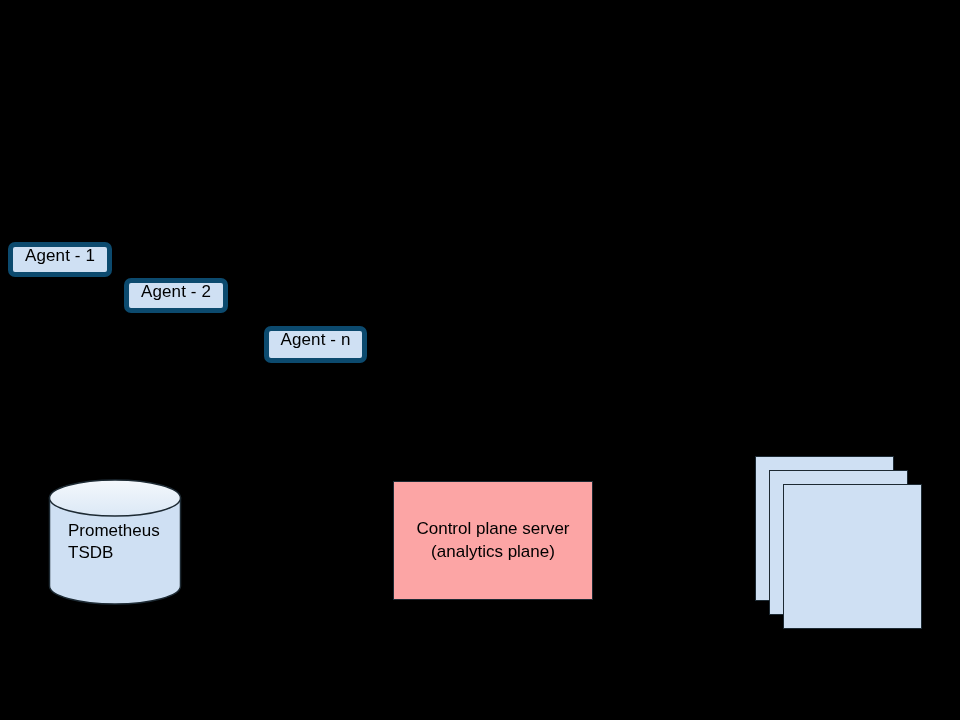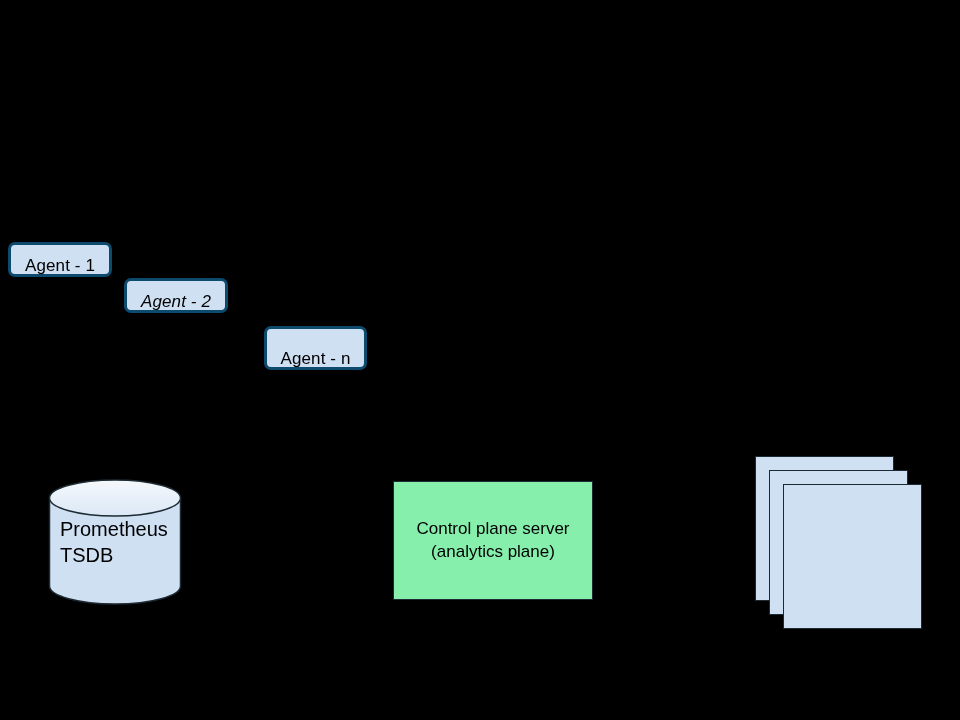--- a/index.html
+++ b/index.html
@@ -19,70 +19,70 @@
     width: 960px;
     height: 720px;
     background: #000000;
   }
 
   
   .agent-box {
     position: absolute;
     box-sizing: border-box;
     background: #cfe0f3;
-    border: 3px solid #0c4a6e;
+    border: 5px solid #0c4a6e;
     border-radius: 7px;
     display: flex;
-    align-items: flex-end;
+    align-items: flex-start;
     justify-content: center;
     color: #000000;
     font-size: 17px;
     line-height: 1;
     letter-spacing: 0.1px;
     white-space: nowrap;
   }
   #agent-1 { left: 8px;   top: 242px; width: 104px; height: 35px; }
-  #agent-2 { left: 124px; top: 278px; width: 104px; height: 35px; font-style: italic; }
-  #agent-n { left: 264px; top: 326px; width: 103px; height: 44px; }
+  #agent-2 { left: 124px; top: 278px; width: 104px; height: 35px; }
+  #agent-n { left: 264px; top: 326px; width: 103px; height: 37px; }
 
   
   #cylinder {
     position: absolute;
     left: 48px;
     top: 478px;
     width: 134px;
     height: 128px;
   }
   #cylinder svg { display: block; }
   #cylinder-label {
     position: absolute;
-    left: 0;
+    left: 8px;
     top: 0;
     width: 134px;
     height: 128px;
     display: flex;
     flex-direction: column;
     justify-content: center;
     padding-left: 12px;
     box-sizing: border-box;
     color: #000000;
-    font-size: 20px;
+    font-size: 17px;
     line-height: 1.32;
     pointer-events: none;
   }
 
   
   #control-plane {
     position: absolute;
     left: 393px;
     top: 481px;
     width: 200px;
     height: 119px;
     box-sizing: border-box;
-    background: #86efac;
+    background: #fca5a5;
     border: 1px solid #1d2a33;
     display: flex;
     flex-direction: column;
     align-items: center;
     justify-content: center;
     color: #000000;
     font-size: 17px;
     line-height: 1.3;
     text-align: center;
   }

